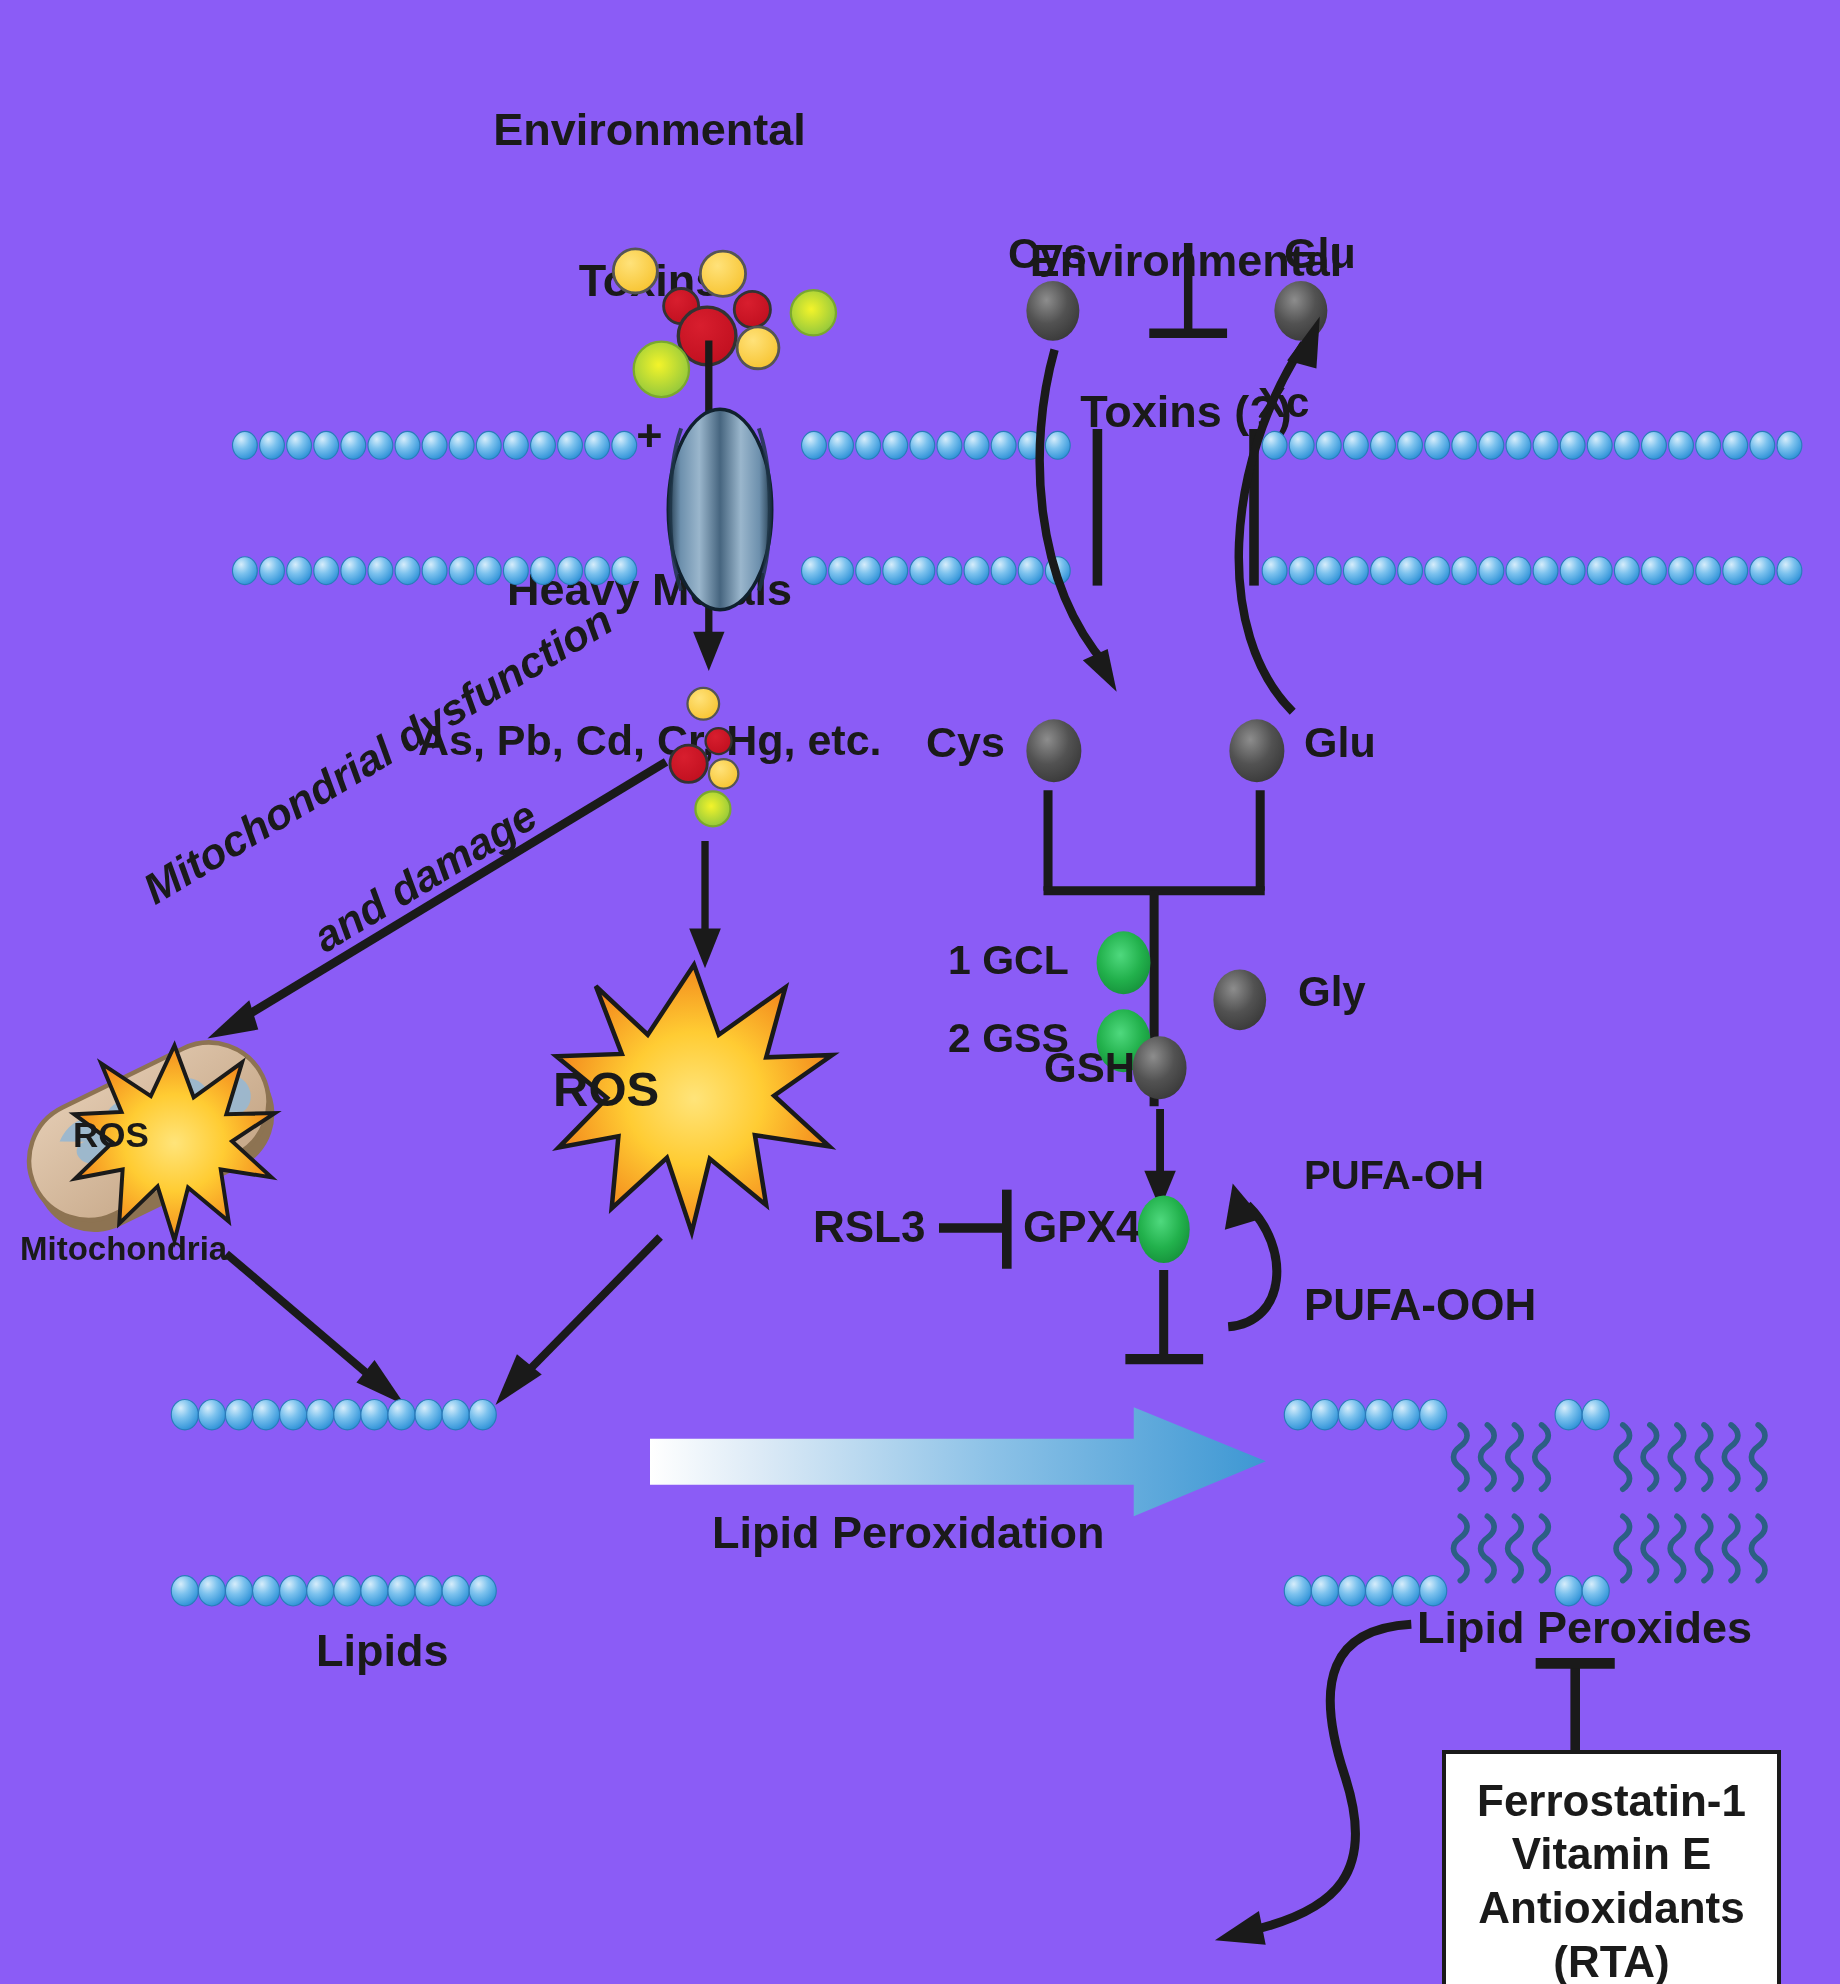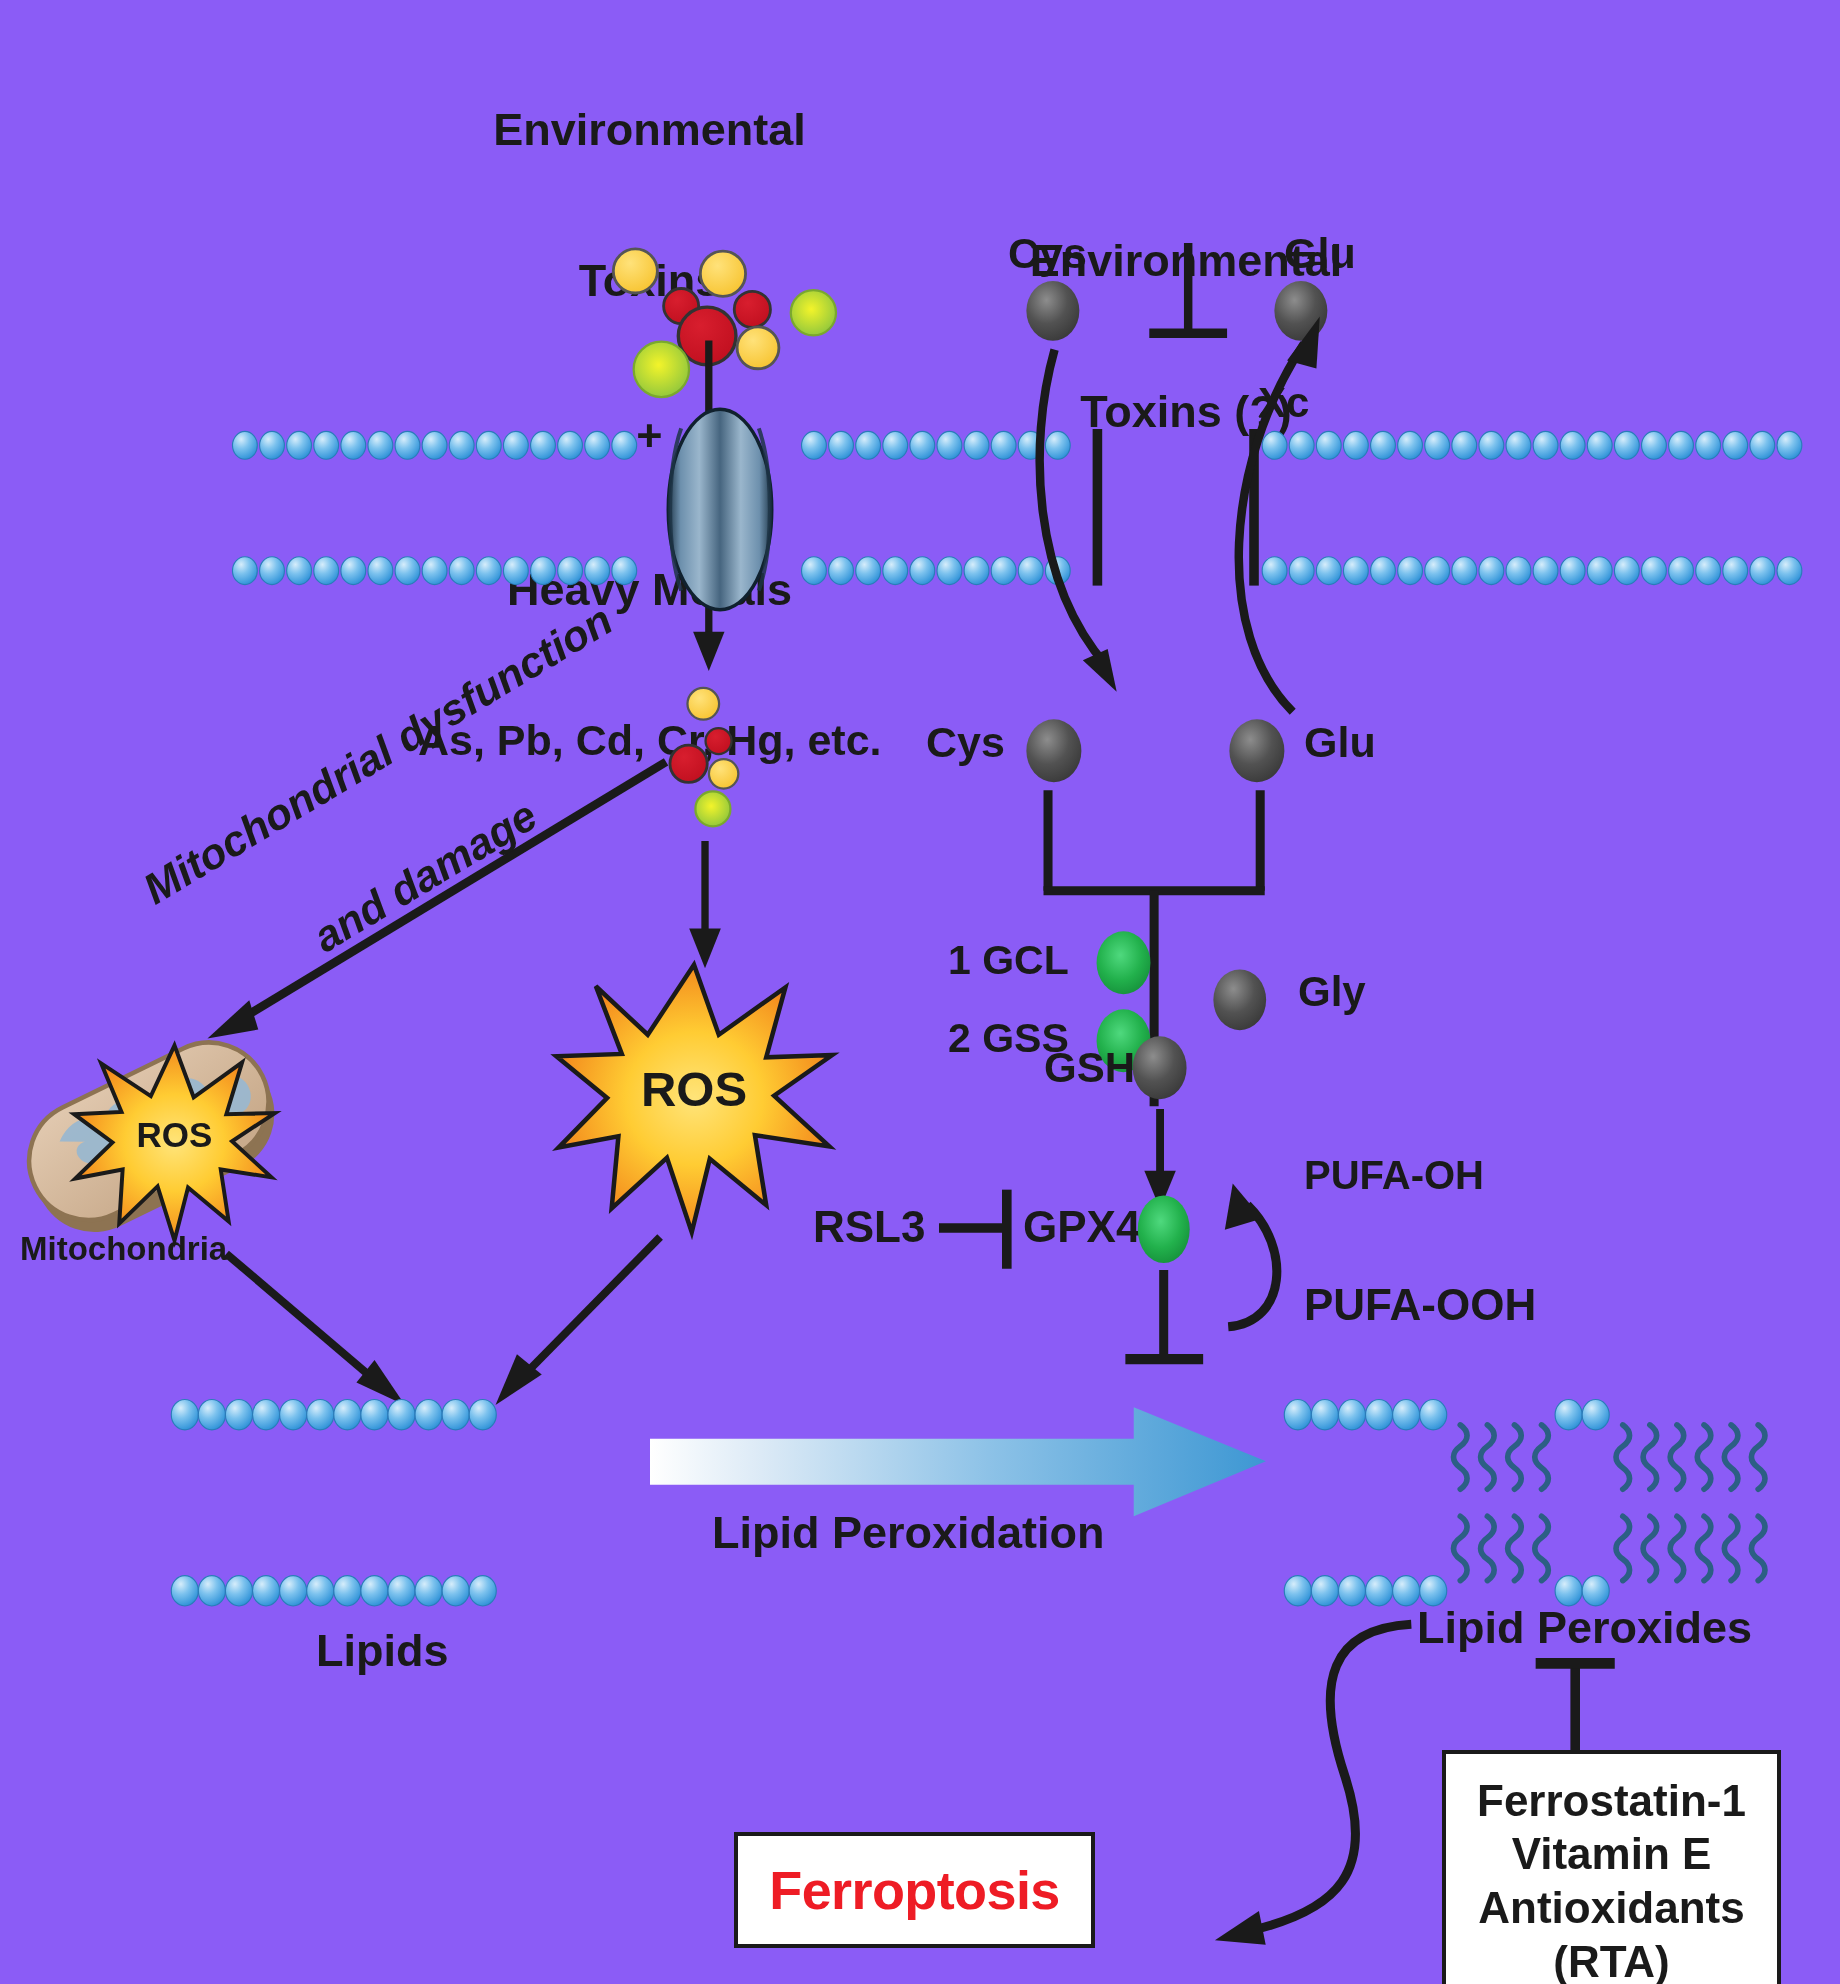--- a/index.html
+++ b/index.html
@@ -43,21 +43,20 @@
     color: #1a1a1a;
     font-weight: bold;
     font-size: 44px;
     line-height: 1.22;
     text-align: center;
   }
   .rostext {
     position: absolute;
     font-weight: bold;
     color: #1a1a1a;
-    text-align: center;
     width: 100%;
     left: 0;
   }
 </style>
 </head>
 <body>
 
 <div id="root">
 
   <div class="abs lbl center" style="left:418px; top:4.5px; width:463px; font-size:45px;">
@@ -616,23 +615,20 @@
         <path d="M 844 220 C 860 231.4, 860 246.6, 844 258 C 828 269.4, 828 284.6, 844 296 C 860 307.4, 860 322.6, 844 334" fill="none" stroke="#2c5f84" stroke-width="10" stroke-linecap="round"></path>
       </g>
   </svg>
   <div class="abs lbl" style="left:1417px; top:1603px; font-size:45px;">Lipid Peroxides</div>
 
   <svg class="abs" style="left:1163px; top:1606px;" width="316" height="356" viewBox="0 0 560 630">
     <path d="M440 32 C 300 40, 266 130, 322 300 C 378 470, 310 540, 150 576" fill="none" stroke="#1a1a1a" stroke-width="16"></path>
     <polygon points="92,592 170,540 182,600" fill="#1a1a1a"></polygon>
   </svg>
 
-  <div class="abs box" style="left:734px; top:1832px; width:361px; height:116px;">
-    <div class="ferro-text">Ferroptosis</div>
-  </div>
 
   <svg class="abs" style="left:1513px; top:1651px;" width="147" height="113" viewBox="0 0 260 200">
     <line x1="110" y1="22" x2="110" y2="176" stroke="#1a1a1a" stroke-width="17"></line>
     <line x1="40" y1="22" x2="180" y2="22" stroke="#1a1a1a" stroke-width="19"></line>
   </svg>
 
   <div class="abs box" style="left:1406px; top:1750px; width:339px; height:262px; padding:8px 10px;margin-left:36px;">
     <div class="antiox-text">Ferrostatin-1</div>
     <div class="antiox-text">Vitamin E</div>
     <div class="antiox-text">Antioxidants</div>

